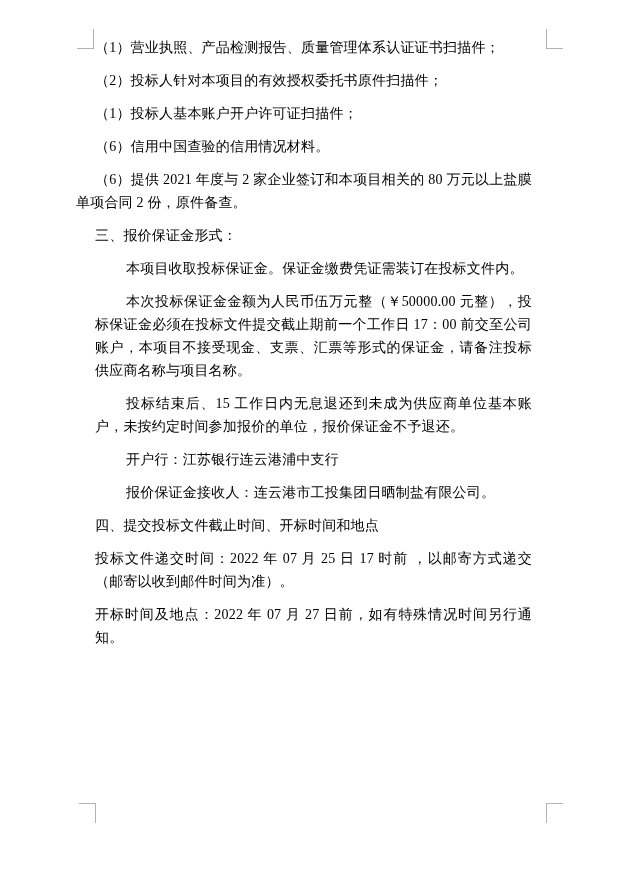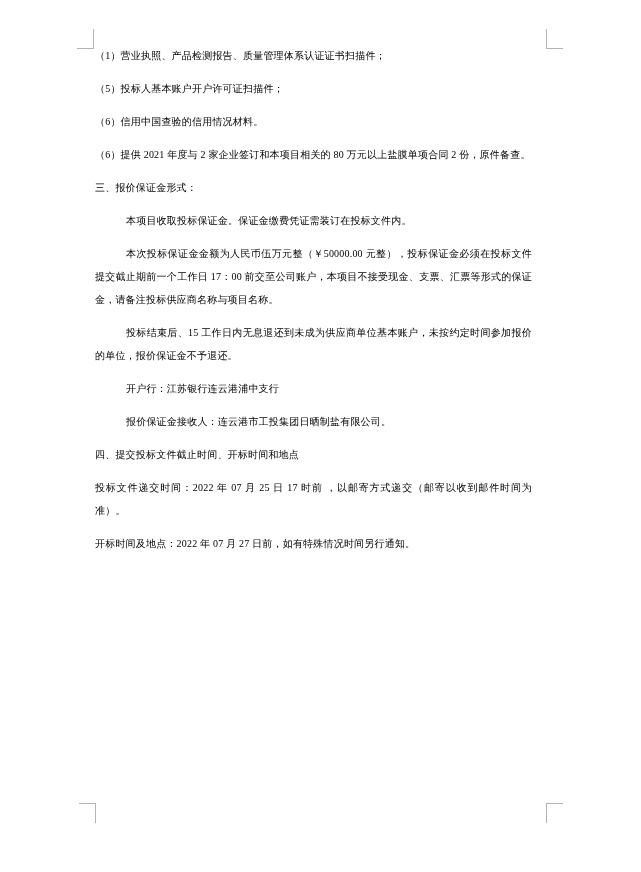--- a/index.html
+++ b/index.html
@@ -24,23 +24,23 @@
     pointer-events: none;
   }
   .crop.tl { left: 77px;  top: 29px;  border-right: 1px solid #b3b3b3; border-bottom: 1px solid #b3b3b3; }
   .crop.tr { left: 546px; top: 29px;  border-left: 1px solid #b3b3b3;  border-bottom: 1px solid #b3b3b3; }
   .crop.bl { left: 79px;  top: 803px; border-right: 1px solid #b3b3b3; border-top: 1px solid #b3b3b3; }
   .crop.br { left: 546px; top: 803px; border-left: 1px solid #b3b3b3;  border-top: 1px solid #b3b3b3; }
 
   .content {
     position: absolute;
     left: 76px;
-    top: 44px;
+    top: 36px;
     width: 456px;
-    font-size: 10px;
+    font-size: 14px;
     line-height: 23px;
     text-align: justify;
     letter-spacing: 0.2px;
   }
   .content p {
     margin: 0 0 10px 19px; 
   }
   
   .content p.ind {
     text-indent: 31px;
@@ -56,21 +56,22 @@
 
 <div class="page">
 
   <div class="crop tl"></div>
   <div class="crop tr"></div>
   <div class="crop bl"></div>
   <div class="crop br"></div>
 
   <div class="content">
     <p>（1）营业执照、产品检测报告、质量管理体系认证证书扫描件；</p>
-    <p>（5）投标人基本账户开户许可证扫描件；</p>
+    <p>（2）投标人针对本项目的有效授权委托书原件扫描件；</p>
+    <p>（1）投标人基本账户开户许可证扫描件；</p>
     <p>（6）信用中国查验的信用情况材料。</p>
     <p class="hang">（6）提供 2021 年度与 2 家企业签订和本项目相关的 80 万元以上盐膜单项合同 2 份，原件备查。</p>
     <p>三、报价保证金形式：</p>
     <p class="ind">本项目收取投标保证金。保证金缴费凭证需装订在投标文件内。</p>
     <p class="ind">本次投标保证金金额为人民币伍万元整（￥50000.00 元整），投标保证金必须在投标文件提交截止期前一个工作日 17：00 前交至公司账户，本项目不接受现金、支票、汇票等形式的保证金，请备注投标供应商名称与项目名称。</p>
     <p class="ind">投标结束后、15 工作日内无息退还到未成为供应商单位基本账户，未按约定时间参加报价的单位，报价保证金不予退还。</p>
     <p class="ind">开户行：江苏银行连云港浦中支行</p>
     <p class="ind">报价保证金接收人：连云港市工投集团日晒制盐有限公司。</p>
     <p>四、提交投标文件截止时间、开标时间和地点</p>
     <p>投标文件递交时间：2022 年 07 月 25 日 17 时前 ，以邮寄方式递交（邮寄以收到邮件时间为准）。</p>

